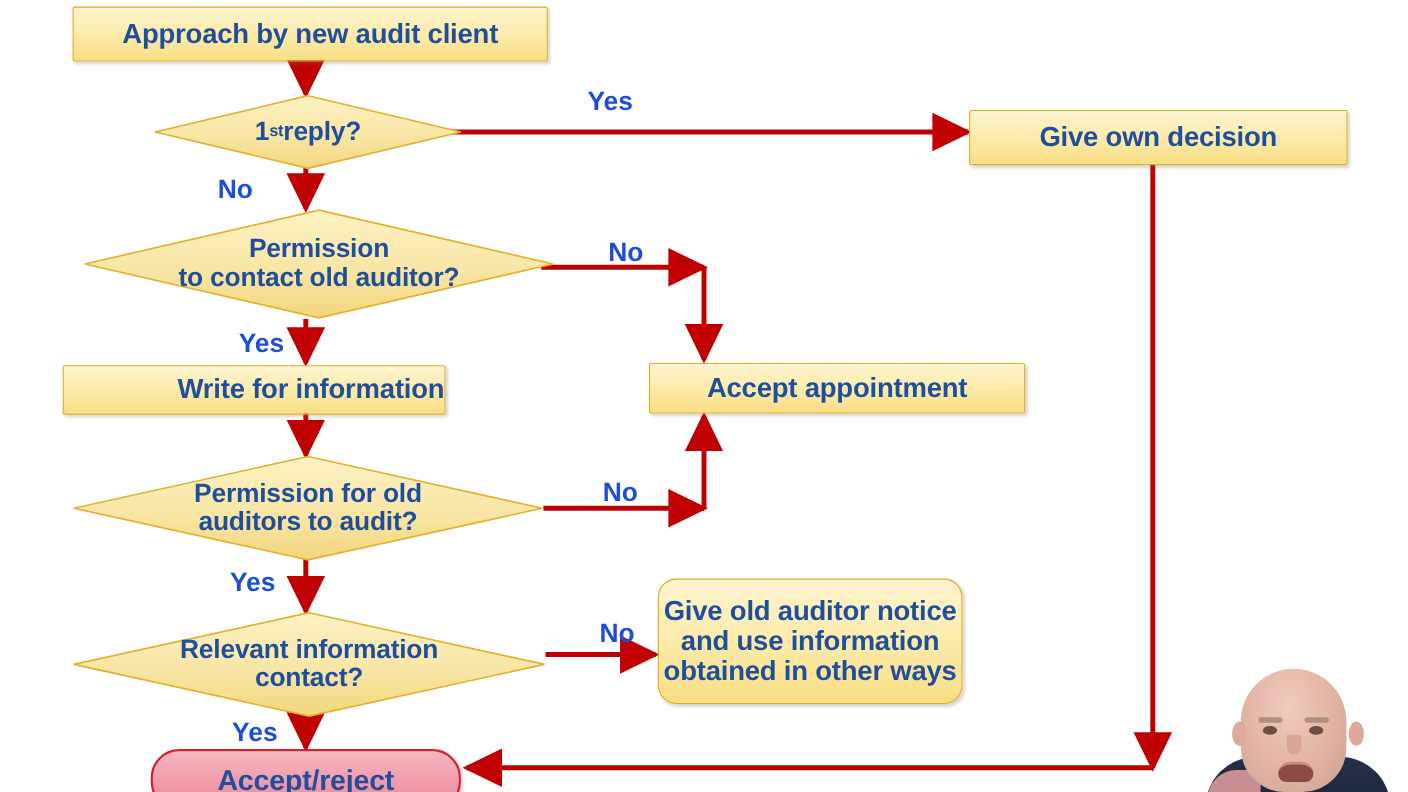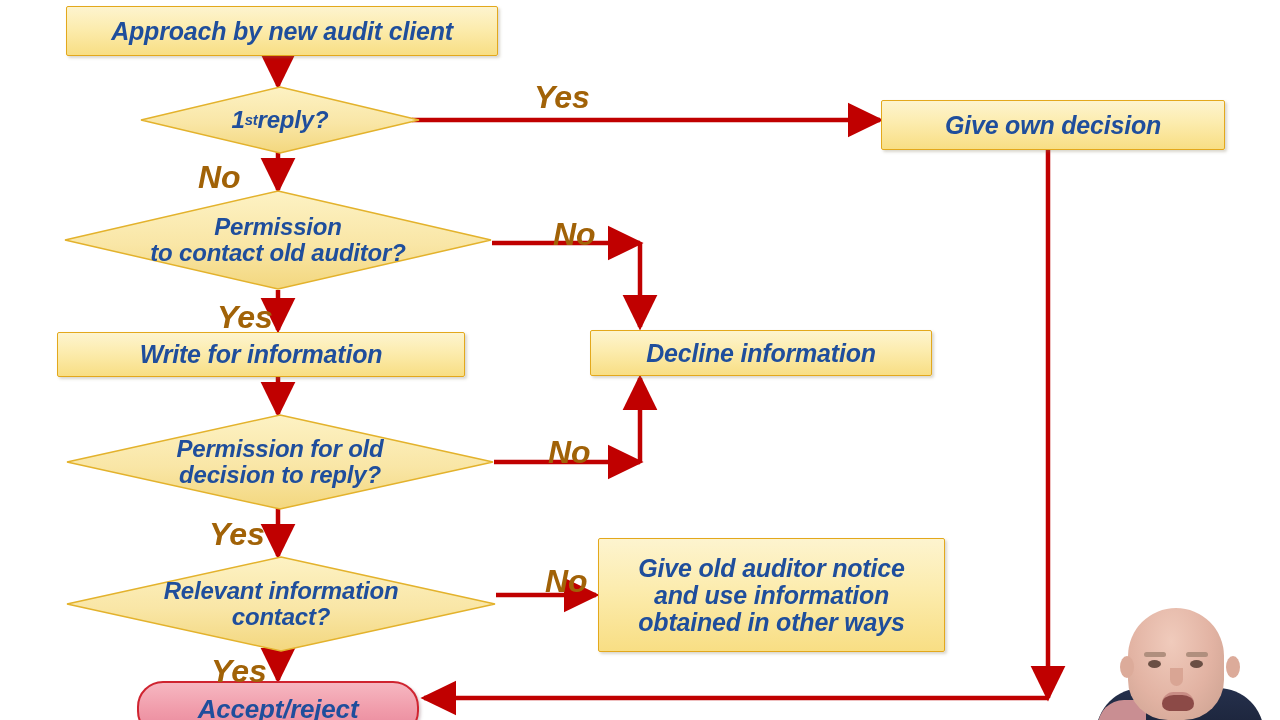--- a/index.html
+++ b/index.html
@@ -7,21 +7,20 @@
     padding: 0;
     background: #ffffff;
   }
   #stage {
     position: relative;
     width: 1280px;
     height: 720px;
     background: #ffffff;
     overflow: hidden;
     font-family: "Liberation Sans", sans-serif;
-    font-style: italic;
   }
 
   
   .node-label {
     color: #1f4e9c;
     font-weight: bold;
     text-align: center;
     line-height: 1.08;
     letter-spacing: -0.2px;
     white-space: pre-line;
@@ -69,23 +68,23 @@
     border: 2px solid #cf2430;
     border-radius: 26px;
     box-shadow: 2px 2px 3px rgba(130,90,100,0.30);
     z-index: 5;
   }
   .term .node-label { font-size: 26px; }
 
   
   .edge-label {
     position: absolute;
-    color: #a16207;
+    color: #1d4ed8;
     font-weight: bold;
-    font-size: 32px;
+    font-size: 24px;
     z-index: 6;
     white-space: nowrap;
   }
 
   
   #edges {
     position: absolute;
     left: 0; top: 0;
     width: 1280px;
     height: 720px;
@@ -247,59 +246,59 @@
     </svg>
     <span class="node-label">
       <span>1</span><sup style="font-size:0.62em; vertical-align:super;">st</sup><span> reply?</span>
     </span>
   </div>
 
   <div class="proc" style="left:881px; top:100px; width:344px; height:50px;">
     <span class="node-label">Give own decision</span>
   </div>
 
-  <div class="dec" style="left:64px; top:190px; width:428px; height:100px;">
+  <div class="dec" style="left:76px; top:190px; width:428px; height:100px;">
     <svg viewBox="0 0 428 100" xmlns="http://www.w3.org/2000/svg">
       <defs>
         <linearGradient id="dg2" x1="0" y1="0" x2="0" y2="1">
           <stop offset="0%" stop-color="#fdf2c4"></stop>
           <stop offset="55%" stop-color="#f9e6a6"></stop>
           <stop offset="100%" stop-color="#f3d77e"></stop>
         </linearGradient>
       </defs>
       <polygon points="214,1 427,50 214,99 1,50" fill="url(#dg2)" stroke="#e3b22c" stroke-width="1.5"></polygon>
     </svg>
     <span class="node-label">Permission
 to contact old auditor?</span>
   </div>
 
   <div class="proc" style="left:590px; top:330px; width:342px; height:46px;">
-    <span class="node-label">Decline information</span>
-  </div>
-
-  <div class="proc" style="left:57px; top:332px; width:408px; height:45px;">
+    <span class="node-label">Accept appointment</span>
+  </div>
+
+  <div class="proc" style="left:57px; top:332px; width:348px; height:45px;justify-content:flex-end;">
     <span class="node-label">Write for information</span>
   </div>
 
   <div class="dec" style="left:66px; top:414px; width:428px; height:96px;">
     <svg viewBox="0 0 428 96" xmlns="http://www.w3.org/2000/svg">
       <defs>
         <linearGradient id="dg3" x1="0" y1="0" x2="0" y2="1">
           <stop offset="0%" stop-color="#fdf2c4"></stop>
           <stop offset="55%" stop-color="#f9e6a6"></stop>
           <stop offset="100%" stop-color="#f3d77e"></stop>
         </linearGradient>
       </defs>
       <polygon points="214,1 427,48 214,95 1,48" fill="url(#dg3)" stroke="#e3b22c" stroke-width="1.5"></polygon>
     </svg>
     <span class="node-label">Permission for old
-decision to reply?</span>
-  </div>
-
-  <div class="proc" style="left:598px; top:538px; width:347px; height:114px;">
+auditors to audit?</span>
+  </div>
+
+  <div class="proc" style="left:598px; top:526px; width:277px; height:114px;border-radius:17px;">
     <span class="node-label">Give old auditor notice
 and use information
 obtained in other ways</span>
   </div>
 
   <div class="dec" style="left:66px; top:556px; width:430px; height:96px;">
     <svg viewBox="0 0 430 96" xmlns="http://www.w3.org/2000/svg">
       <defs>
         <linearGradient id="dg4" x1="0" y1="0" x2="0" y2="1">
           <stop offset="0%" stop-color="#fdf2c4"></stop>

